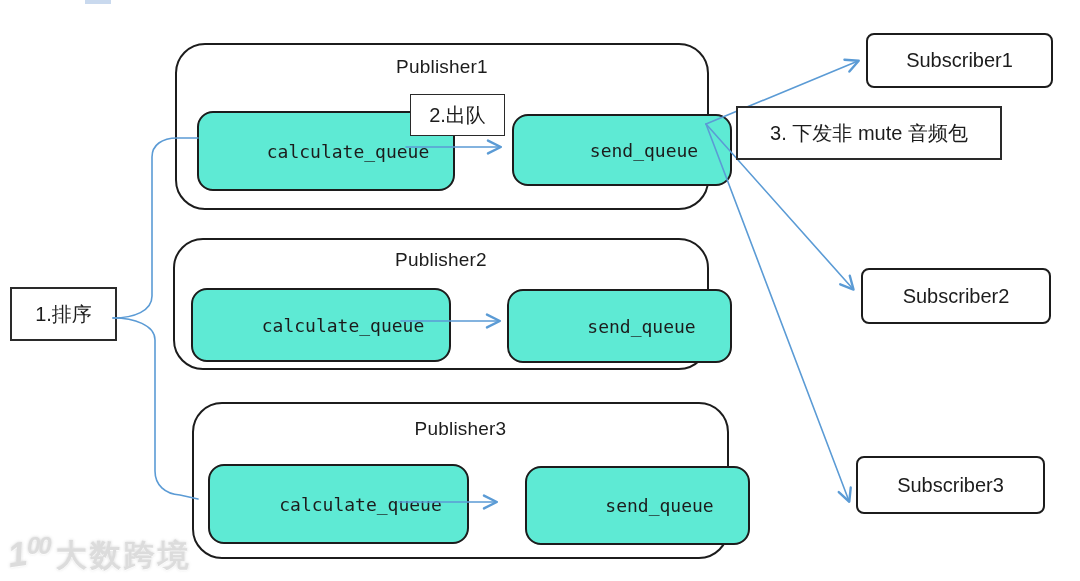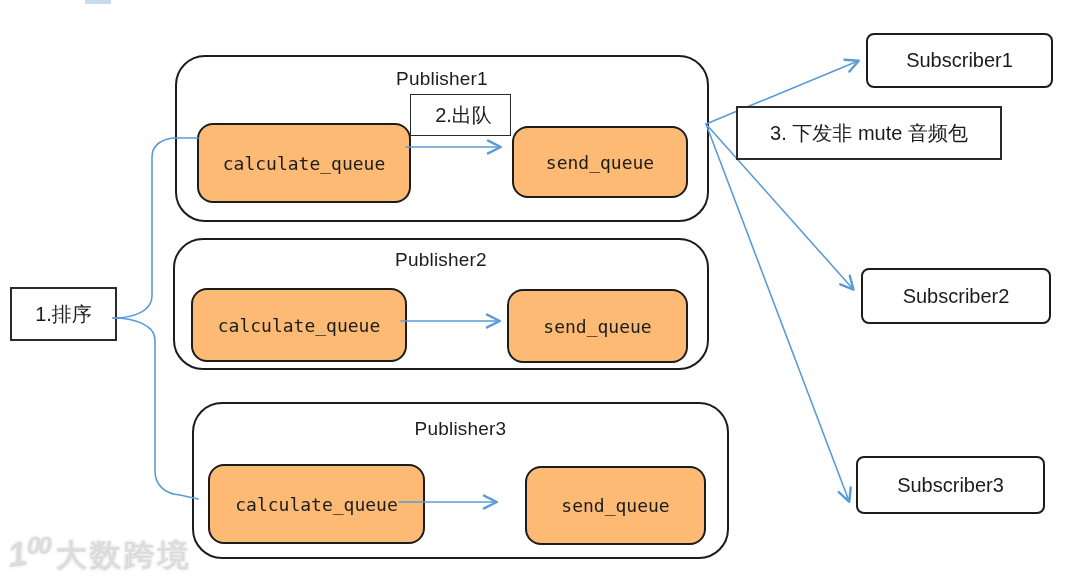--- a/index.html
+++ b/index.html
@@ -18,40 +18,40 @@
 
   
   .pub{
     position:absolute;background:#fff;border:2.5px solid #1c1c1c;border-radius:30px;z-index:1;
   }
   .pub-title{
     position:absolute;left:0;right:0;text-align:center;
     font-size:19px;letter-spacing:.2px;
   }
   .qbox{
-    position:absolute;background:#fdba74;border:2.2px solid #1c1c1c;border-radius:16px;
+    position:absolute;background:#5eead4;border:2.2px solid #1c1c1c;border-radius:16px;
     display:flex;align-items:center;justify-content:center;
-    font-family:"DejaVu Sans Mono", monospace;font-size:18px;
+    font-family:"DejaVu Sans Mono", monospace;font-size:18px;padding-left:44px;
   }
   .sub{
     position:absolute;background:#fff;border:2.5px solid #1c1c1c;border-radius:8px;
     display:flex;align-items:center;justify-content:center;
     font-size:20px;z-index:1;
   }
   .steplabel{
     position:absolute;background:#fff;border:2px solid #2a2a2a;
     display:flex;align-items:center;justify-content:center;
     font-size:20px;z-index:3;white-space:nowrap;
   }
   #step1{left:10px;top:287px;width:103px;height:50px;border-width:2.2px;z-index:1;}
-  #step2{left:410px;top:94px;width:93px;height:40px;border-width:1.8px;padding-left:6px;}
+  #step2{left:410px;top:94px;width:93px;height:40px;border-width:1.8px;}
   #step3{left:736px;top:106px;width:262px;height:50px;}
 
   
-  #pub1{left:175px;top:55px;width:530px;height:163px;}
+  #pub1{left:175px;top:43px;width:530px;height:163px;}
   #pub1 .pub-title{top:11px;}
   #pub1 .calc{left:20px;top:66px;width:210px;height:76px;}
   #pub1 .send{left:335px;top:69px;width:172px;height:68px;}
 
   #pub2{left:173px;top:238px;width:532px;height:128px;}
   #pub2 .pub-title{top:9px;}
   #pub2 .calc{left:16px;top:48px;width:212px;height:70px;}
   #pub2 .send{left:332px;top:49px;width:177px;height:70px;}
 
   #pub3{left:172px;top:402px;width:533px;height:153px;margin-left:20px;}

